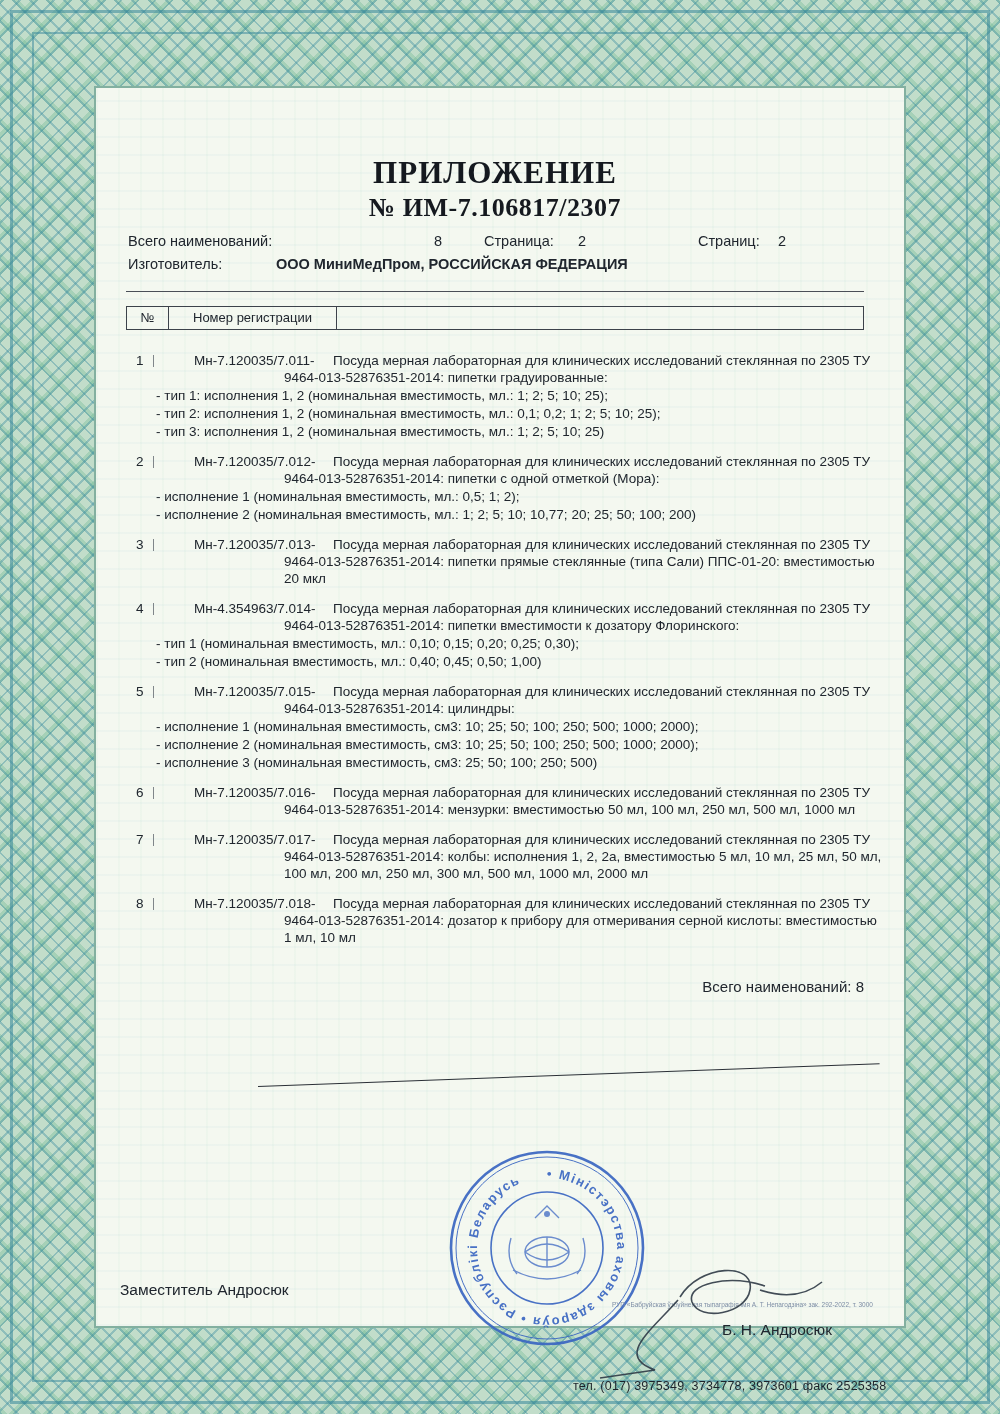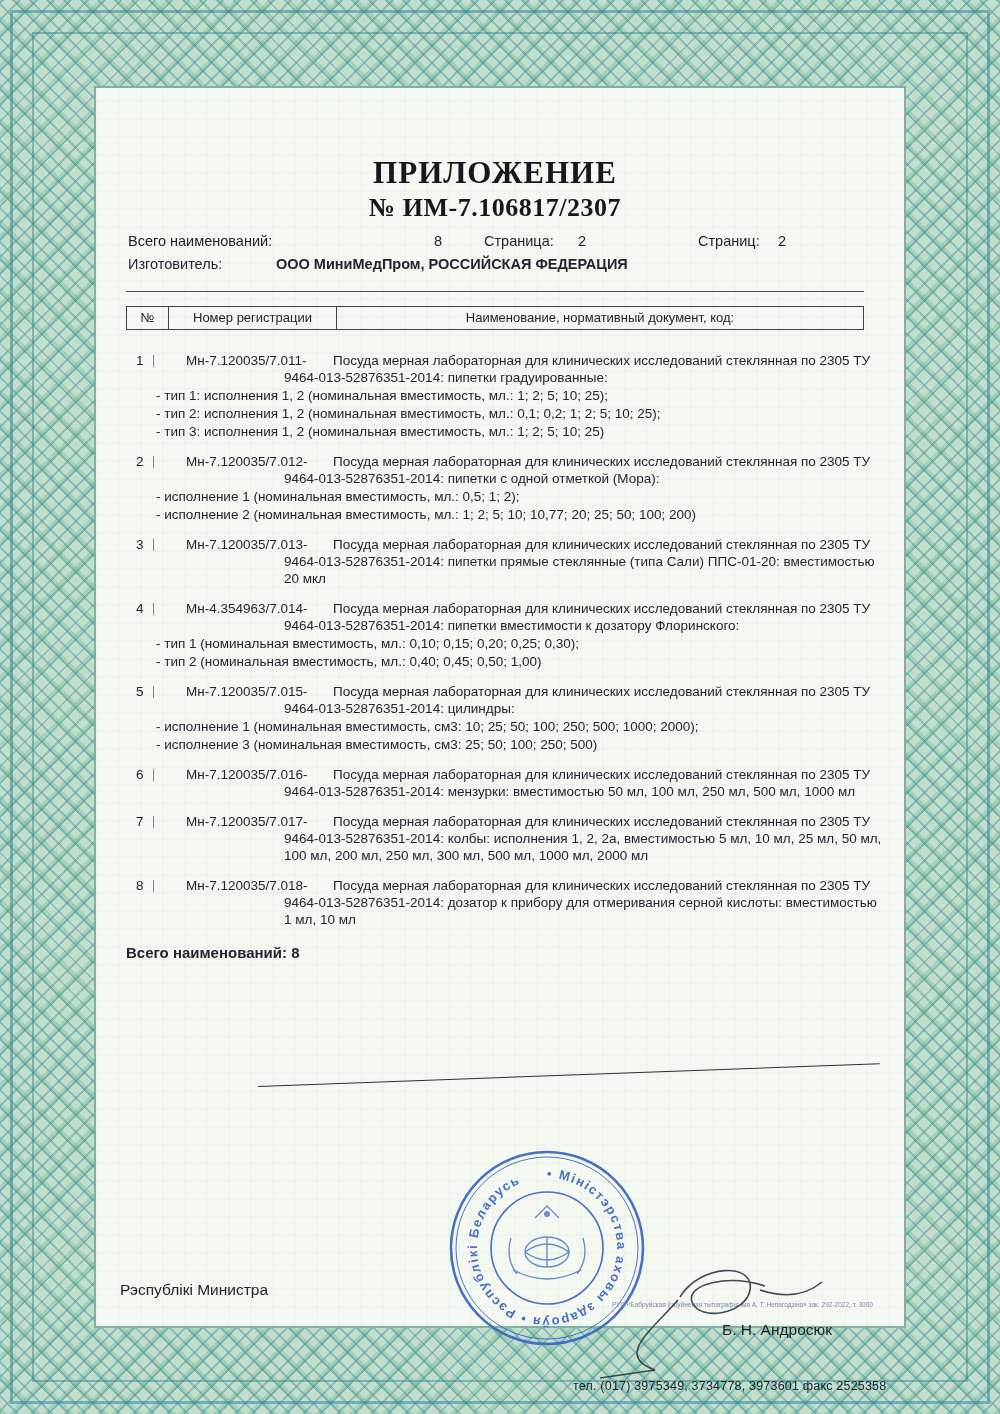--- a/index.html
+++ b/index.html
@@ -55,25 +55,25 @@
   .thead { display:flex; margin-top:14px; border:1px solid #3c424a; font-size:13px; }
   .thead .c { padding:3px 4px 4px; text-align:center; box-sizing:border-box; }
   .thead .c1 { width:42px; border-right:1px solid #3c424a; }
   .thead .c2 { width:168px; border-right:1px solid #3c424a; }
   .thead .c3 { flex:1; }
 
   .rows { margin-top:22px; font-size:13.5px; line-height:17px; }
   .t-row { position:relative; margin-bottom:13px; }
   .t-num { position:absolute; left:10px; top:0; }
   .t-num::after { content:""; display:inline-block; width:1px; height:12px; background:#5a6068; margin-left:9px; vertical-align:-2px; opacity:.75; }
-  .t-reg { position:absolute; left:60px; top:0; white-space:nowrap; }
+  .t-reg { position:absolute; left:68px; top:0; white-space:nowrap; }
   .t-desc { margin-left:158px; width:602px; text-indent:49px; }
   .t-item { margin-left:30px; margin-top:1px; }
 
-  .total-bold { margin-top:16px; font-size:15px; font-weight:700; }
+  .total-bold { margin-top:32px; font-size:15px; font-weight:400;text-align:right; }
 
   .strike { position:absolute; left:258px; top:1086px; width:622px; border-top:1.5px solid #2a2f36; transform:rotate(-2.1deg); transform-origin:left center; z-index:3; }
 
   .sign-title { position:absolute; left:120px; top:1281px; font-size:15.5px; z-index:4; }
   .sign-name  { position:absolute; left:722px; top:1321px; font-size:15.5px; z-index:4; }
   .phones     { position:absolute; left:573px; top:1379px; font-size:12.5px; color:#1d232b; z-index:5; letter-spacing:.2px; }
   .print-note { position:absolute; left:612px; top:1301px; width:276px; font-size:6.5px; color:#7d8da5; z-index:3; }
 
   .stamp-svg { position:absolute; left:447px; top:1148px; z-index:3; opacity:.92; }
   .sig-svg   { position:absolute; left:560px; top:1252px; z-index:4; }
@@ -106,21 +106,20 @@
       <div class="manu-line">
         <span class="lab">Изготовитель:</span>
         <span class="val">ООО МиниМедПром, РОССИЙСКАЯ ФЕДЕРАЦИЯ</span>
       </div>
 
       <div class="rule"></div>
 
       <div class="thead">
         <div class="c c1">№</div>
         <div class="c c2">Номер регистрации</div>
-        <div class="c c3">Наименование, нормативный документ, код:</div>
       </div>
 
       <div class="rows">
 
         <div class="t-row">
           <span class="t-num">1</span>
           <span class="t-reg">Мн-7.120035/7.011-</span>
           <div class="t-desc">Посуда мерная лабораторная для клинических исследований стеклянная по 2305 ТУ 9464-013-52876351-2014: пипетки градуированные:</div>
           <div class="t-item">- тип 1: исполнения 1, 2 (номинальная вместимость, мл.: 1; 2; 5; 10; 25);</div>
           <div class="t-item">- тип 2: исполнения 1, 2 (номинальная вместимость, мл.: 0,1; 0,2; 1; 2; 5; 10; 25);</div>
@@ -147,20 +146,21 @@
           <div class="t-desc">Посуда мерная лабораторная для клинических исследований стеклянная по 2305 ТУ 9464-013-52876351-2014: пипетки вместимости к дозатору Флоринского:</div>
           <div class="t-item">- тип 1 (номинальная вместимость, мл.: 0,10; 0,15; 0,20; 0,25; 0,30);</div>
           <div class="t-item">- тип 2 (номинальная вместимость, мл.: 0,40; 0,45; 0,50; 1,00)</div>
         </div>
 
         <div class="t-row">
           <span class="t-num">5</span>
           <span class="t-reg">Мн-7.120035/7.015-</span>
           <div class="t-desc">Посуда мерная лабораторная для клинических исследований стеклянная по 2305 ТУ 9464-013-52876351-2014: цилиндры:</div>
           <div class="t-item">- исполнение 1 (номинальная вместимость, см3: 10; 25; 50; 100; 250; 500; 1000; 2000);</div>
+          <div class="t-item">- исполнение 2 (номинальная вместимость, см3: 10; 25; 50; 100; 250; 500; 1000; 2000);</div>
           <div class="t-item">- исполнение 3 (номинальная вместимость, см3: 25; 50; 100; 250; 500)</div>
         </div>
 
         <div class="t-row">
           <span class="t-num">6</span>
           <span class="t-reg">Мн-7.120035/7.016-</span>
           <div class="t-desc">Посуда мерная лабораторная для клинических исследований стеклянная по 2305 ТУ 9464-013-52876351-2014: мензурки: вместимостью 50 мл, 100 мл, 250 мл, 500 мл, 1000 мл</div>
         </div>
 
         <div class="t-row">
@@ -208,17 +208,17 @@
   </svg>
 
   <svg class="sig-svg" width="330" height="130" viewBox="0 0 330 130">
     <g fill="none" stroke="#2f3a46" stroke-width="1.6" opacity="0.9">
       <path d="M 120,45 C 140,12 195,10 190,38 C 186,62 140,70 132,50 C 126,32 168,22 205,34"></path>
       <path d="M 200,38 C 230,48 250,40 262,30"></path>
       <path d="M 118,48 C 90,80 55,104 95,118 L 40,126"></path>
     </g>
   </svg>
 
-  <div class="sign-title">Рэспублікі Министра</div>
+  <div class="sign-title">Заместитель Андросюк</div>
   <div class="sign-name">Б. Н. Андросюк</div>
   <div class="print-note">РУП «Бабруйская ўзбуйненая тыпаграфія імя А. Т. Непагодзіна» зак. 292-2022, т. 3000</div>
   <div class="phones">тел. (017)  3975349, 3734778, 3973601 факс 2525358</div>
 </div>
 
 </body></html>

